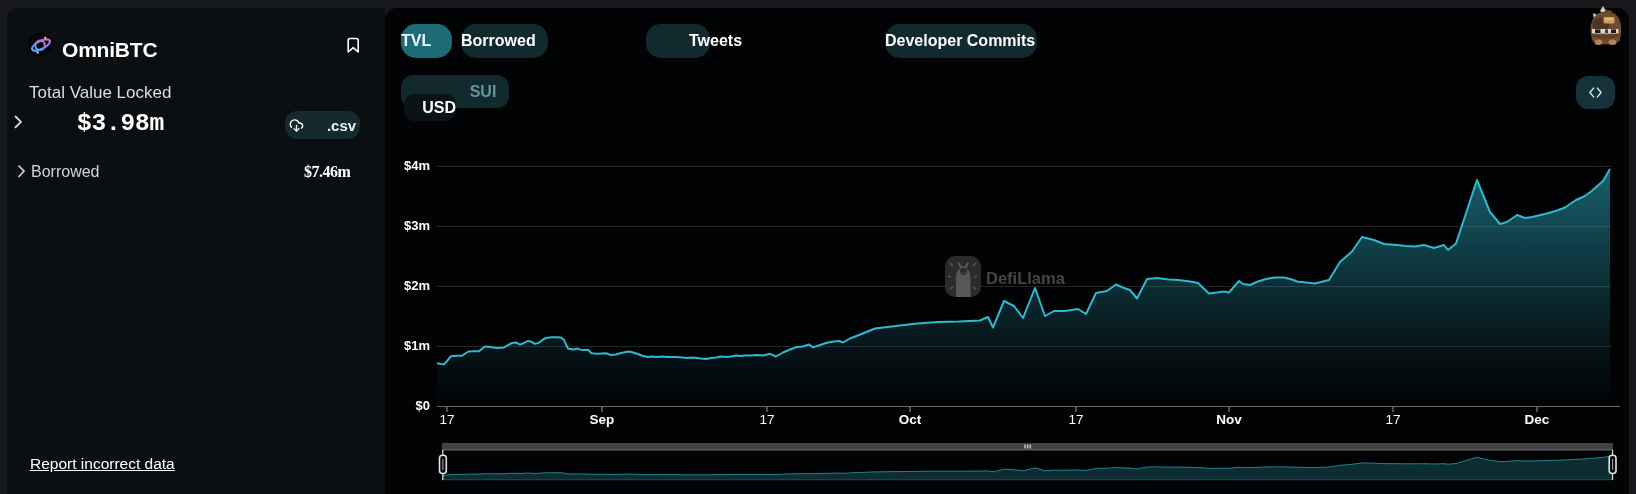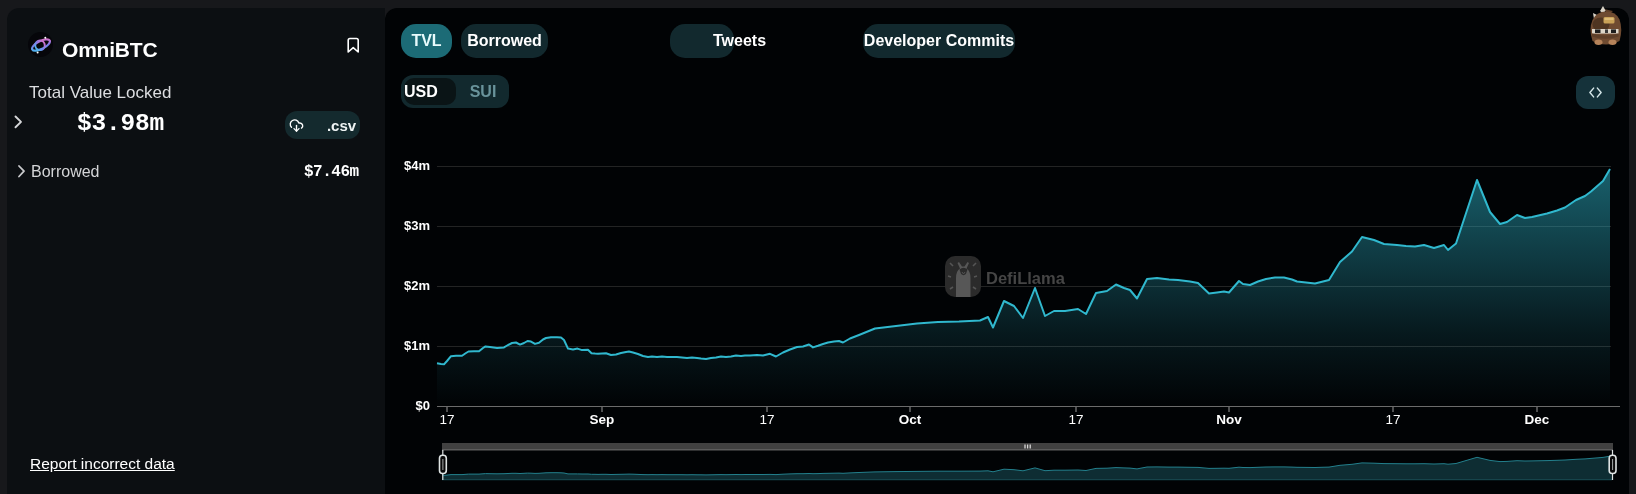--- a/index.html
+++ b/index.html
@@ -5,26 +5,26 @@
   html,body{margin:0;padding:0;background:#17181b;width:1636px;height:494px;overflow:hidden;}
   *{box-sizing:border-box;font-family:"Liberation Sans",sans-serif;}
   #page{position:relative;width:1636px;height:494px;}
   #sidebar{position:absolute;left:7px;top:8px;width:378px;height:486px;background:#0c0f12;border-radius:12px 0 0 0;}
   #chartcard{position:absolute;left:385px;top:8px;width:1244px;height:486px;background:#010305;border-radius:12px 12px 0 0;}
   .proto-name{position:absolute;left:62px;top:38px;font-size:21px;font-weight:bold;color:#fff;letter-spacing:-0.2px;}
   .tvl-label{position:absolute;left:29px;top:83px;font-size:17px;color:#dcdde0;}
   .tvl-val{position:absolute;left:29px;top:110px;font-size:24.5px;font-weight:bold;color:#fff;font-family:"Liberation Mono",monospace;letter-spacing:-0.2px;margin-left:48px;}
   .csv-btn{position:absolute;left:285px;top:111px;width:75px;height:28px;background:#142a2e;border-radius:12px;color:#eef4f4;font-size:15px;font-weight:bold;display:flex;align-items:center;justify-content:center;gap:23px;}
   .bor-label{position:absolute;left:31px;top:163px;font-size:16px;color:#d4d5d7;}
-  .bor-val{position:absolute;left:304px;top:163px;font-size:16px;font-weight:bold;color:#fff;font-family:Liberation Mono, monospace;letter-spacing:-0.5px;}
+  .bor-val{position:absolute;left:304px;top:163px;font-size:16px;font-weight:bold;color:#fff;font-family:Liberation Serif, serif;letter-spacing:-0.5px;}
   .report{position:absolute;left:30px;top:455px;font-size:15.5px;color:#fff;text-decoration:underline;}
-  .tab{position:absolute;top:24px;height:34px;line-height:34px;text-align:center;border-radius:15px;background:#12292e;color:#fff;font-size:16px;font-weight:bold;}
+  .tab{position:absolute;top:24px;height:34px;line-height:34px;text-align:left;border-radius:15px;background:#12292e;color:#fff;font-size:16px;font-weight:bold;}
   .tab.active{background:#1c6b76;color:#e8fbfc;}
   .seg{position:absolute;left:401px;top:75px;width:108px;height:33px;background:#12292e;border-radius:12px;}
-  .seg-usd{position:absolute;left:3px;top:3px;width:52px;height:27px;background:#0a1416;border-radius:10px;color:#fff;font-weight:bold;font-size:16px;text-align:left;line-height:27px;}
+  .seg-usd{position:absolute;left:3px;top:19px;width:52px;height:27px;background:#0a1416;border-radius:10px;color:#fff;font-weight:bold;font-size:16px;text-align:right;line-height:27px;}
   .seg-sui{position:absolute;left:60px;top:3px;width:44px;height:27px;color:#69939b;font-weight:bold;font-size:16px;text-align:center;line-height:27px;}
   .embed{position:absolute;left:1576px;top:76px;width:39px;height:33px;background:#15323a;border-radius:12px;color:#d7e8ea;display:flex;align-items:center;justify-content:center;}
 </style>
 </head>
 <body>
 <div id="page">
   <div id="sidebar"></div>
   <div id="chartcard"></div>
 
   <svg width="1636" height="494" viewBox="0 0 1636 494" style="position:absolute;left:0;top:0;">
@@ -163,22 +163,22 @@
         <path d="m8 17 4 4 4-4"></path>
       </svg>
       <span>.csv</span>
     </div>
   <div class="bor-label">Borrowed</div>
   <div class="bor-val">$7.46m</div>
   <div class="report">Report incorrect data</div>
 
   <div class="tab active" style="left:401px;width:51px;">TVL</div>
   <div class="tab" style="left:461px;width:87px;">Borrowed</div>
-  <div class="tab" style="left:670px;width:64px;padding-left:43px;">Tweets</div>
-  <div class="tab" style="left:863px;width:152px;">Developer Commits</div>
+  <div class="tab" style="left:646px;width:64px;padding-left:43px;">Tweets</div>
+  <div class="tab" style="left:885px;width:152px;">Developer Commits</div>
   <div class="seg">
     <div class="seg-usd">USD</div>
     <div class="seg-sui">SUI</div>
   </div>
   <div class="embed">
       <svg width="19" height="15" viewBox="0 0 24 24" fill="none" stroke="#d7e8ea" stroke-width="2.3" stroke-linecap="round" stroke-linejoin="round">
         <polyline points="9 5 3 12 9 19"></polyline>
         <polyline points="15 5 21 12 15 19"></polyline>
       </svg>
     </div>

